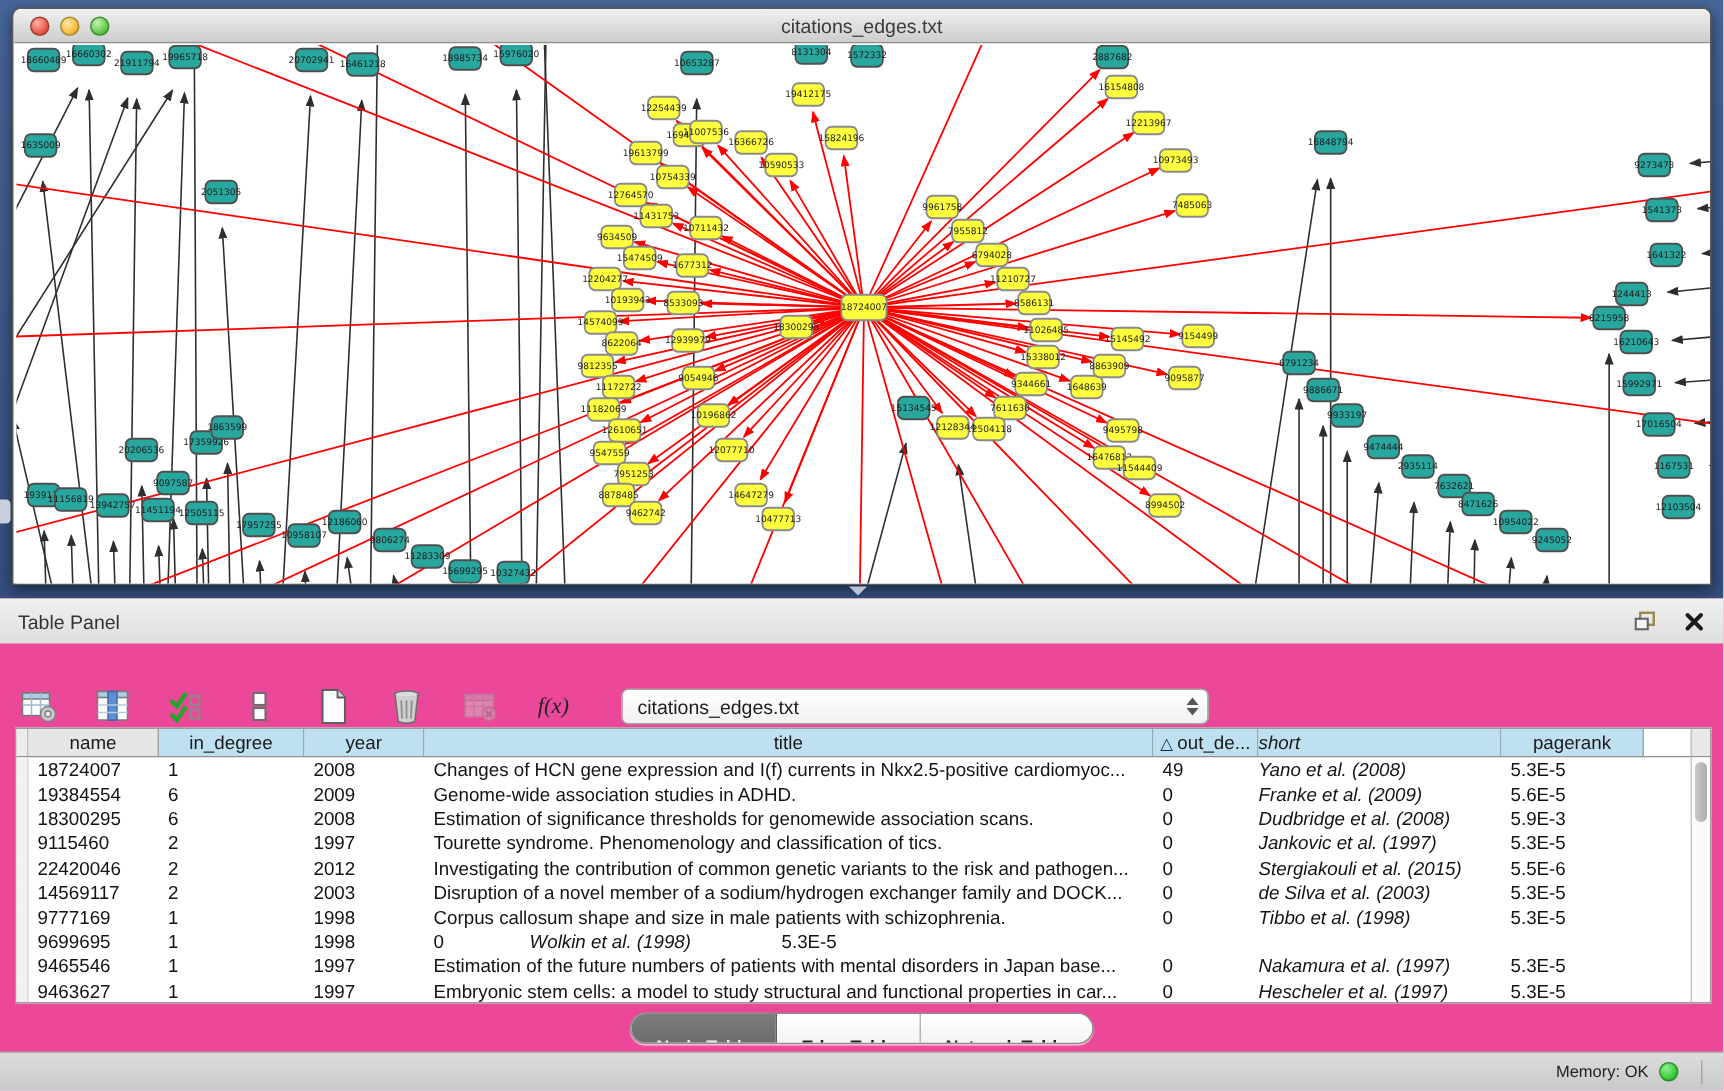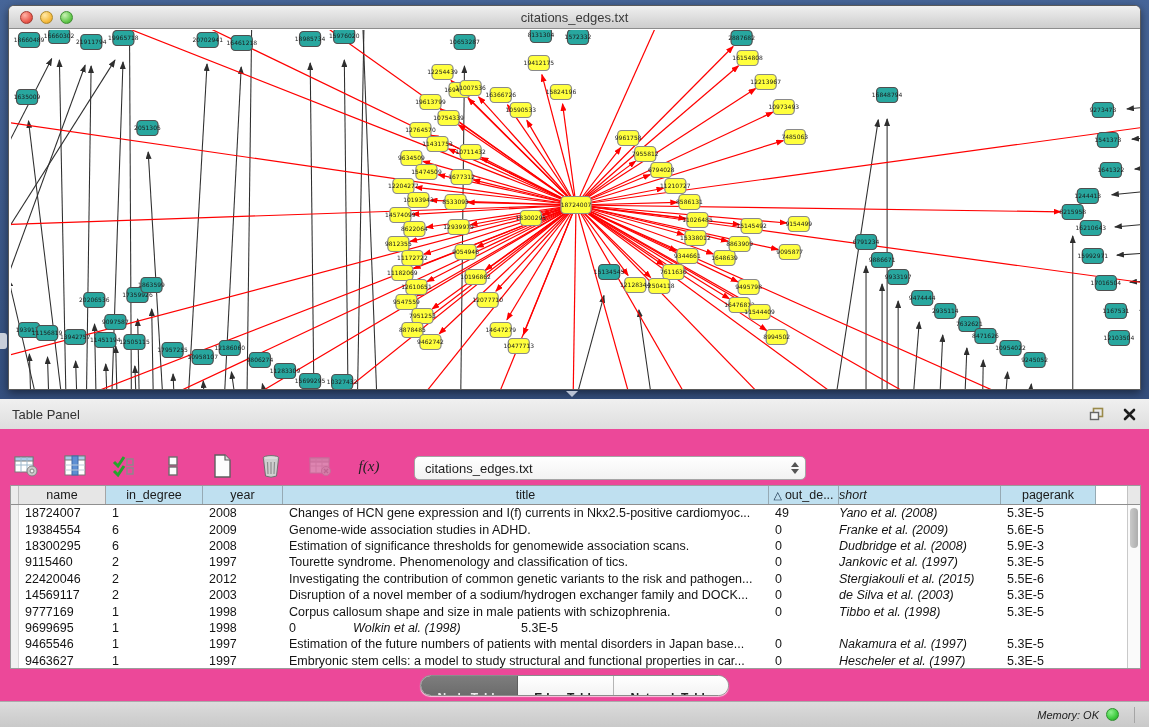--- a/index.html
+++ b/index.html
@@ -32,21 +32,21 @@
 
   
   .table-panel { position:absolute; left:0; top:399px; width:1149px; height:328px;
                  background:#ec4899; }
   .tp-header { height:30px; display:flex; align-items:center; padding:0 12px;
                background:linear-gradient(#f0f0f0,#dedede); position:relative; }
   .tp-title { font-size:13px; color:#333; }
   .tp-header-icons { position:absolute; right:10px; top:6px; display:flex; gap:12px; align-items:center; }
   .icon-btn { width:20px; height:18px; display:flex; align-items:center; justify-content:center; cursor:default; }
 
-  .toolbar { position:absolute; left:12px; top:41px; height:40px; display:flex; align-items:flex-end; gap:21px; }
+  .toolbar { position:absolute; left:12px; top:52px; height:40px; display:flex; align-items:center; gap:21px; }
   .tool { width:28px; height:28px; display:flex; align-items:center; justify-content:center;
           background:transparent; border:none; }
   .tool.disabled { opacity:.45; }
   .fx { font-family:"Liberation Serif", serif; font-style:italic; font-size:15px; color:#222; }
   .combo { margin-left:10px; width:392px; height:24px; background:linear-gradient(#ffffff,#f2f2f2);
            border:1px solid #a5a5a5; border-radius:5px; display:flex; align-items:center;
            padding:0 6px 0 10px; position:relative; }
   .combo-label { flex:1; font-size:13px; color:#1c1c1c; }
   .combo-stepper { display:flex; flex-direction:column; gap:2px; align-items:center; }
   .tri-up { width:0; height:0; border-left:4px solid transparent; border-right:4px solid transparent; border-bottom:5px solid #555; }
@@ -82,21 +82,21 @@
          background:#fdfdfd; height:21px; box-shadow:0 1px 1px rgba(255,255,255,.7); }
   .seg-btn { font-size:12px; font-weight:bold; color:#222; padding:12px 16px; line-height:20px;
              border-right:1px solid #b5b5b5; background:linear-gradient(#ffffff,#f1f1f1); }
   .seg-btn:last-child { border-right:none; }
   .seg-btn.selected { background:linear-gradient(#7d7d7d,#686868); color:#ececec;
                       border-right:1px solid #5f5f5f; }
 
   
   .statusbar { position:absolute; left:0; bottom:0; width:100%; height:26px;
                background:linear-gradient(#dcdcdc,#c9c9c9); border-top:1px solid #ababab;
-               display:flex; align-items:center; justify-content:flex-end; padding-right:14px; gap:7px;font-style:italic; }
+               display:flex; align-items:center; justify-content:flex-end; padding-right:14px; gap:7px; }
   .mem-label { font-size:11px; color:#222; }
   .mem-dot { width:13px; height:13px; border-radius:50%;
              background:radial-gradient(circle at 35% 30%, #8ef08e, #3ecb3e 60%, #239623);
              border:1px solid #2e8f2e; }
   .status-div { width:1px; height:16px; background:#a5a5a5; margin-left:8px; }
 </style>
 </head>
 <body>
 
 <div class="desktop">

